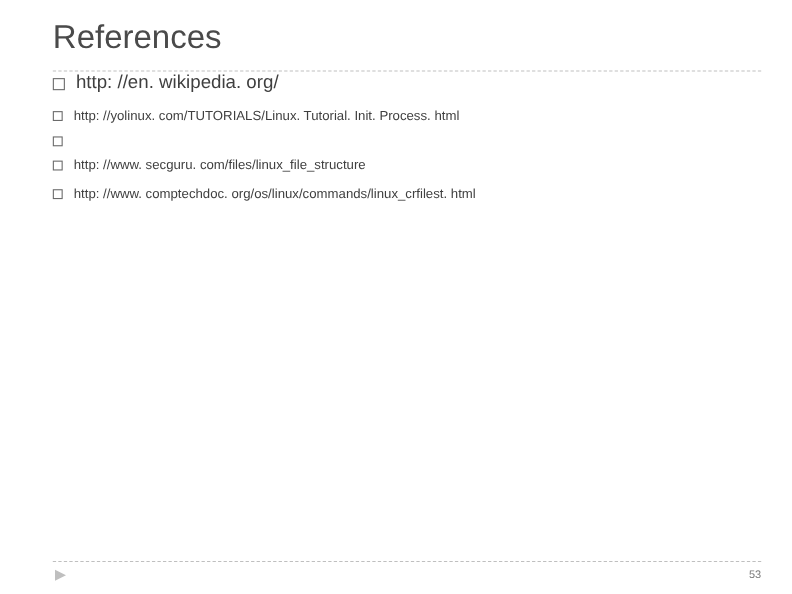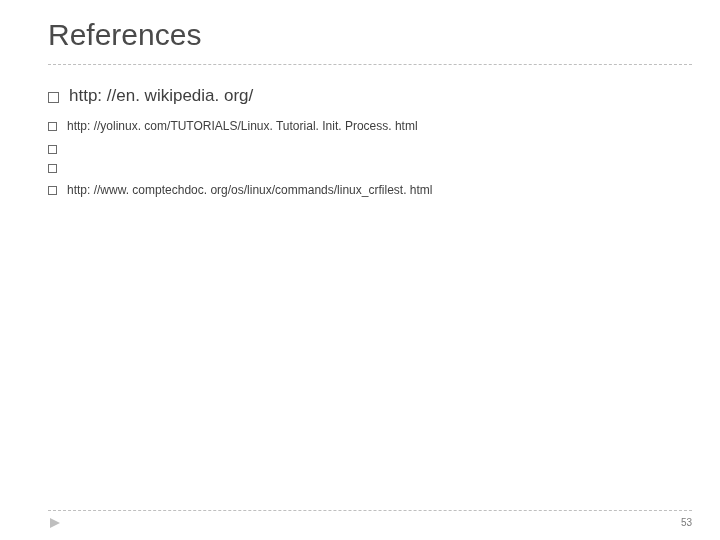--- a/index.html
+++ b/index.html
@@ -32,21 +32,21 @@
     right: 28px;
     border: none;
     border-top: 1px dashed #bfbfbf;
     height: 0;
   }
   .hr-top { top: 64px; }
   .hr-bot { top: 510px; }
   .refs {
     position: absolute;
     left: 48px;
-    top: 85px;
+    top: 64px;
     width: 620px;
   }
   .ref-item {
     display: flex;
     align-items: baseline;
     gap: 10px;
     margin-bottom: 10px;
     line-height: 1.35;
   }
   .ref-bullet {
@@ -97,20 +97,21 @@
     </div>
     <div class="ref-item">
       <span class="ref-bullet small"></span>
       <span class="ref-text">http: //yolinux. com/TUTORIALS/Linux. Tutorial. Init. Process. html</span>
     </div>
     <div class="ref-item">
       <span class="ref-bullet small"></span>
     </div>
     <div class="ref-item">
       <span class="ref-bullet small"></span>
+      <span class="ref-text">http: //www. secguru. com/files/linux_file_structure</span>
     </div>
     <div class="ref-item">
       <span class="ref-bullet small"></span>
       <span class="ref-text">http: //www. comptechdoc. org/os/linux/commands/linux_crfilest. html</span>
     </div>
   </div>
 
   <div class="hr-dashed hr-bot"></div>
   <svg class="arrow" viewBox="0 0 14 14">
     <polygon points="2,2 12,7 2,12" fill="#bfbfbf"></polygon>

